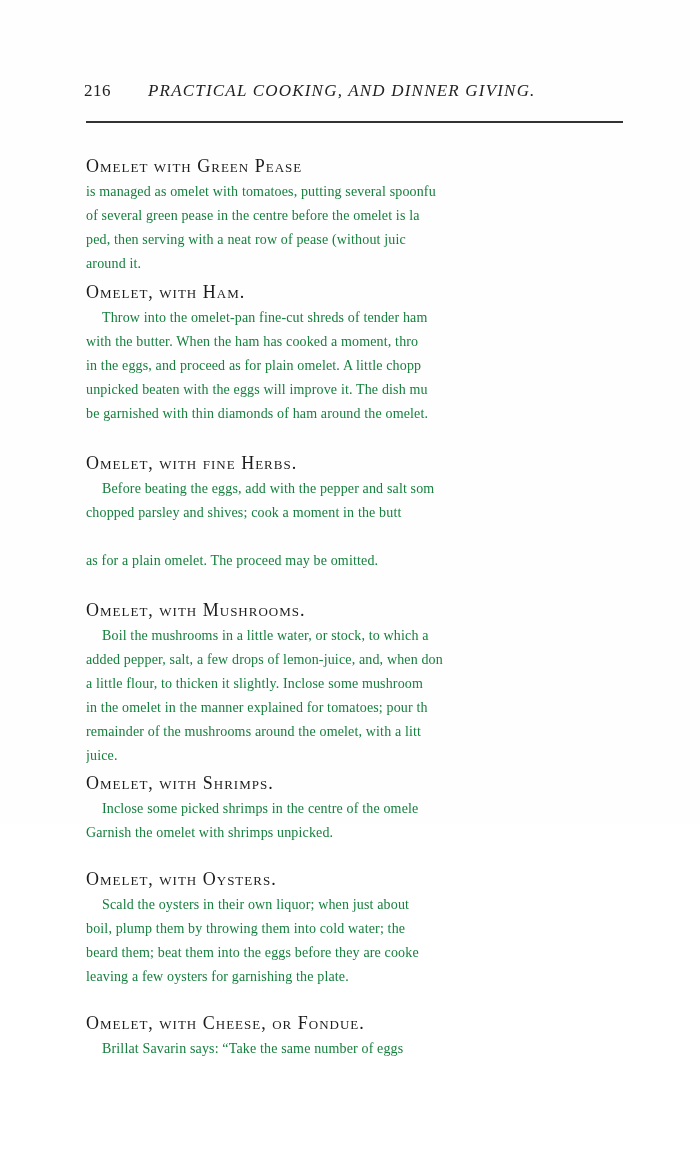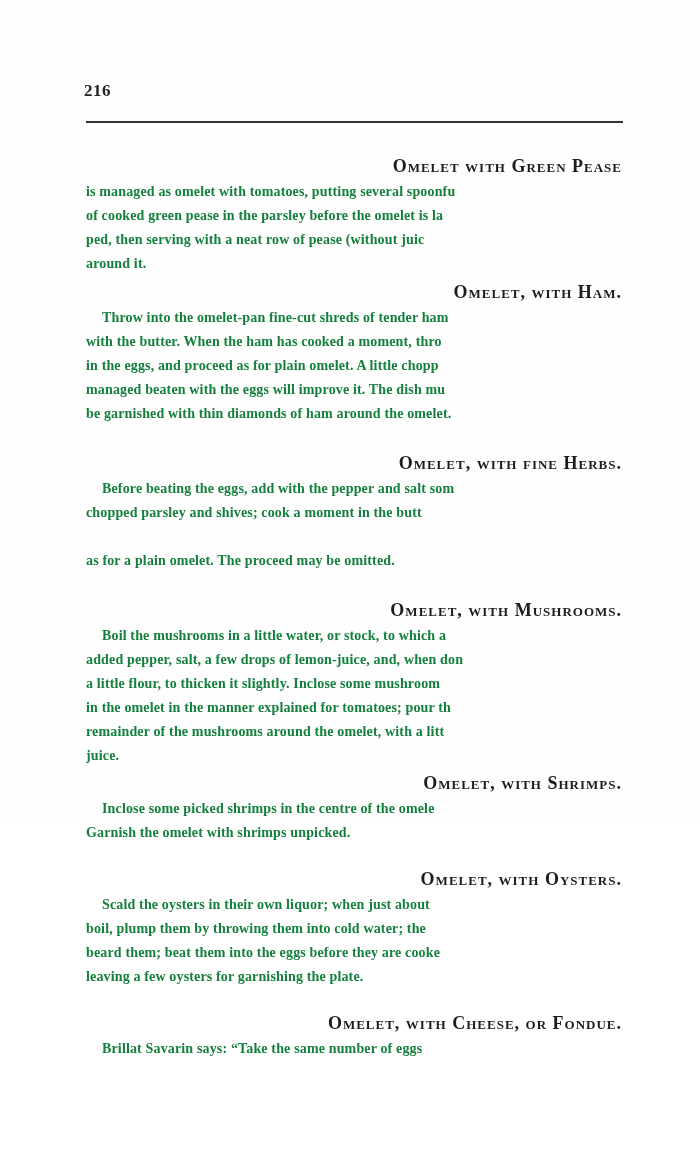--- a/index.html
+++ b/index.html
@@ -1,49 +1,50 @@
 <!DOCTYPE html>
 <html><head>
 <meta charset="utf-8">
 <style>
   html, body { margin: 0; padding: 0; background: #ffffff; }
   body { width: 700px; height: 1157px; position: relative; overflow: hidden; }
-  .page { position: absolute; left: 0; top: 0; width: 700px; height: 824px; background: #fefefe; color: #1a1a1a; font-family: "DejaVu Serif", "Liberation Serif", serif; font-weight: bold; }
+  .page { position: absolute; left: 0; top: 0; width: 700px; height: 824px; background: #fefefe; color: #1a1a1a; font-family: "DejaVu Serif", "Liberation Serif", serif; }
   .running-head { position: absolute; left: 84px; top: 81px; width: 560px; height: 24px; font-family: "Liberation Serif", serif; font-size: 17px; color: #222; }
   .running-head .pageno { position: absolute; left: 0; top: 0; letter-spacing: 0.5px; }
   .running-head .title { position: absolute; left: 64px; top: 0; font-style: italic; letter-spacing: 1.2px; text-transform: uppercase; }
   .head-rule { position: absolute; left: 86px; top: 121px; width: 537px; height: 2px; background: #333; }
   .col { position: absolute; left: 86px; top: 0; width: 536px; height: 1157px; overflow: hidden; }
   .ln { position: absolute; left: 0; white-space: nowrap; font-family: "Liberation Serif", serif; font-size: 14px; color: #15803d; letter-spacing: 0.15px; }
   .ln.ind { left: 16px; }
-  .hd { position: absolute; left: 0; width: 536px; text-align: right; white-space: nowrap; font-family: "Liberation Serif", serif; font-size: 18px; color: #1c1c1c; font-variant: small-caps; letter-spacing: 1px; }
+  .hd { position: absolute; left: 0; width: 536px; text-align: left; white-space: nowrap; font-family: "Liberation Serif", serif; font-size: 18px; color: #1c1c1c; font-variant: small-caps; letter-spacing: 1px; }
 </style>
 </head>
 <body>
 
 <div class="page">
 
   <div class="running-head">
     <span class="pageno">216</span>
+    <span class="title">Practical Cooking, and Dinner Giving.</span>
   </div>
   <div class="head-rule"></div>
 
   <div class="col">
 
     <div class="hd" style="top:156px">Omelet with Green Pease</div>
     <div class="ln" style="top:184px">is managed as omelet with tomatoes, putting several spoonfu</div>
-    <div class="ln" style="top:208px">of cooked green pease in the parsley before the omelet is la</div>
+    <div class="ln" style="top:208px">of several green pease in the centre before the omelet is la</div>
     <div class="ln" style="top:232px">ped, then serving with a neat row of pease (without juic</div>
     <div class="ln" style="top:256px">around it.</div>
 
     <div class="hd" style="top:282px">Omelet, with Ham.</div>
     <div class="ln ind" style="top:310px">Throw into the omelet-pan fine-cut shreds of tender ham</div>
     <div class="ln" style="top:334px">with the butter.   When the ham has cooked a moment, thro</div>
     <div class="ln" style="top:358px">in the eggs, and proceed as for plain omelet.   A little chopp</div>
-    <div class="ln" style="top:382px">managed beaten with the eggs will improve it.   The dish mu</div>
+    <div class="ln" style="top:382px">unpicked beaten with the eggs will improve it.   The dish mu</div>
     <div class="ln" style="top:406px">be garnished with thin diamonds of ham around the omelet.</div>
 
     <div class="hd" style="top:453px">Omelet, with fine Herbs.</div>
     <div class="ln ind" style="top:481px">Before beating the eggs, add with the pepper and salt som</div>
     <div class="ln" style="top:505px">chopped parsley and shives; cook a moment in the butt</div>
     <div class="ln" style="top:553px">as for a plain omelet.   The proceed may be omitted.</div>
 
     <div class="hd" style="top:600px">Omelet, with Mushrooms.</div>
     <div class="ln ind" style="top:628px">Boil the mushrooms in a little water, or stock, to which a</div>
     <div class="ln" style="top:652px">added pepper, salt, a few drops of lemon-juice, and, when don</div>

